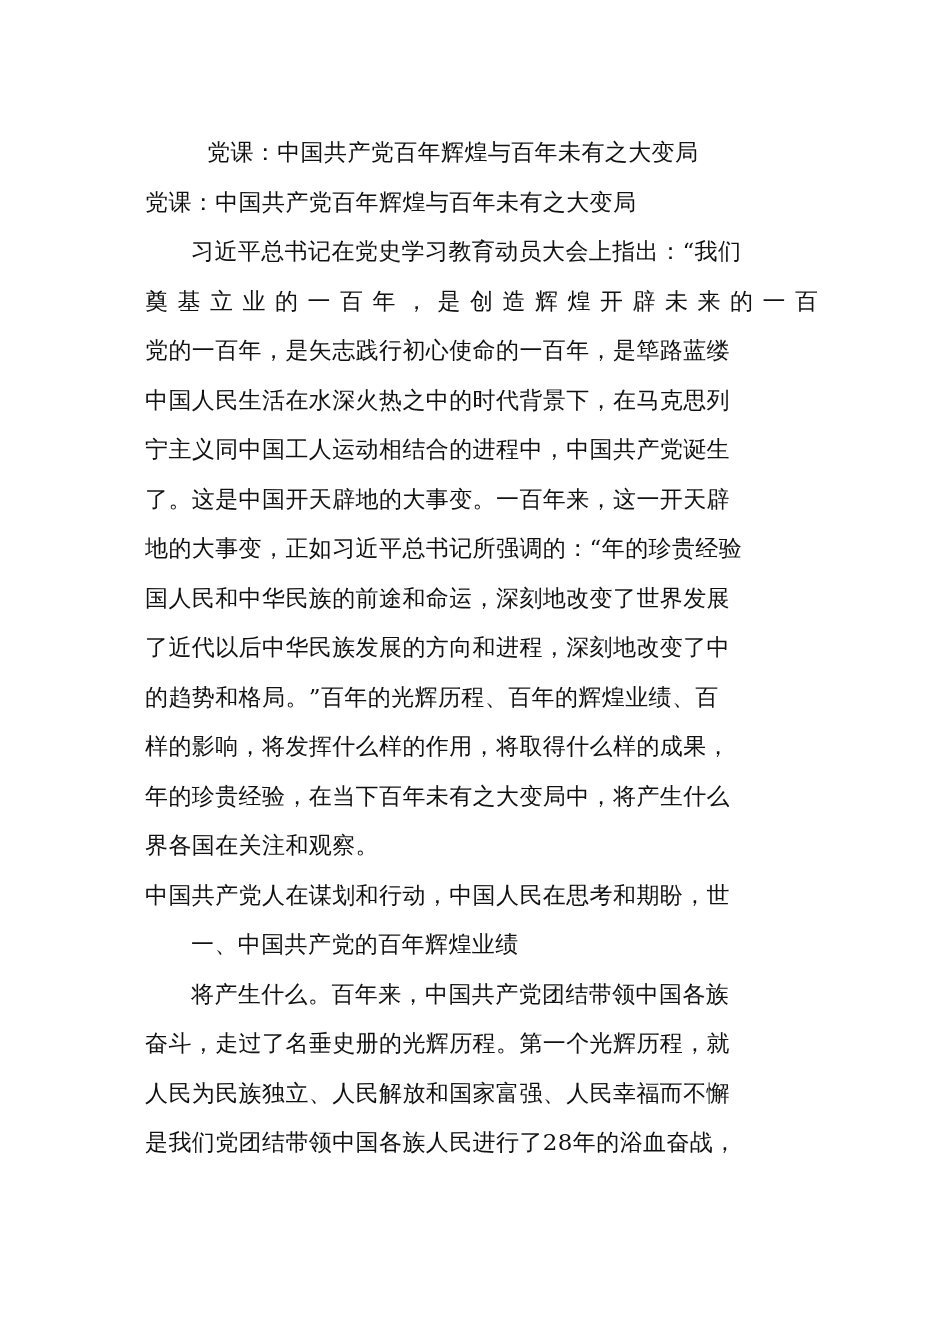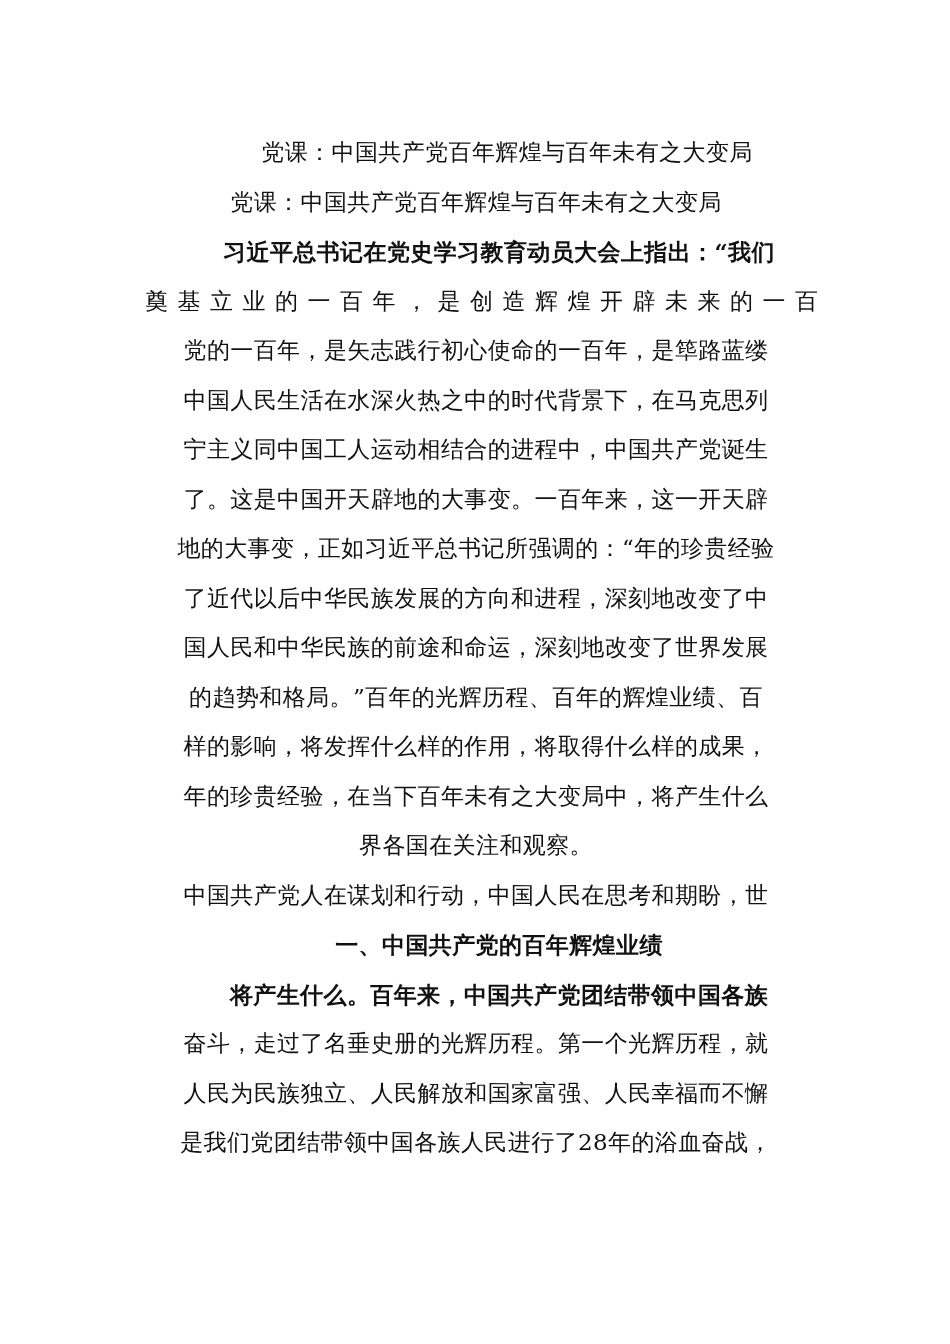--- a/index.html
+++ b/index.html
@@ -1,40 +1,40 @@
 <!DOCTYPE html>
 <html><head>
 <meta charset="utf-8">
 <style>
   html, body { margin: 0; padding: 0; background: #ffffff; }
   body { width: 950px; height: 1344px; position: relative; overflow: hidden;
          font-family: "DejaVu Serif", "Liberation Serif", serif; color: #111111; }
-  .page { position: absolute; left: 145px; top: 128px; width: 662px; text-align: center; }
+  .page { position: absolute; left: 145px; top: 128px; width: 662px; }
   .line { height: 49.5px; line-height: 49.5px; font-size: 23px; white-space: nowrap; letter-spacing: 0.4px; }
   .title { padding-left: 62px; }
-  .indent { padding-left: 46px; font-weight: bold; }
+  .indent { padding-left: 46px; }
   .wide { letter-spacing: 9.5px; }
 </style>
 </head>
 <body>
 
 <div class="page">
   <div class="line title">党课：中国共产党百年辉煌与百年未有之大变局</div>
   <div class="line">党课：中国共产党百年辉煌与百年未有之大变局</div>
 
   <div>
     <div class="line indent">习近平总书记在党史学习教育动员大会上指出：“我们</div>
     <div class="line wide">奠基立业的一百年，是创造辉煌开辟未来的一百</div>
     <div class="line">党的一百年，是矢志践行初心使命的一百年，是筚路蓝缕</div>
     <div class="line">中国人民生活在水深火热之中的时代背景下，在马克思列</div>
     <div class="line">宁主义同中国工人运动相结合的进程中，中国共产党诞生</div>
     <div class="line">了。这是中国开天辟地的大事变。一百年来，这一开天辟</div>
     <div class="line">地的大事变，正如习近平总书记所强调的：“年的珍贵经验</div>
+    <div class="line">国人民和中华民族的前途和命运，深刻地改变了世界发展</div>
     <div class="line">了近代以后中华民族发展的方向和进程，深刻地改变了中</div>
-    <div class="line">国人民和中华民族的前途和命运，深刻地改变了世界发展</div>
     <div class="line">的趋势和格局。”百年的光辉历程、百年的辉煌业绩、百</div>
     <div class="line">样的影响，将发挥什么样的作用，将取得什么样的成果，</div>
     <div class="line">年的珍贵经验，在当下百年未有之大变局中，将产生什么</div>
     <div class="line">界各国在关注和观察。</div>
     <div class="line">中国共产党人在谋划和行动，中国人民在思考和期盼，世</div>
   </div>
 
   <div class="line indent">一、中国共产党的百年辉煌业绩</div>
 
   <div>

